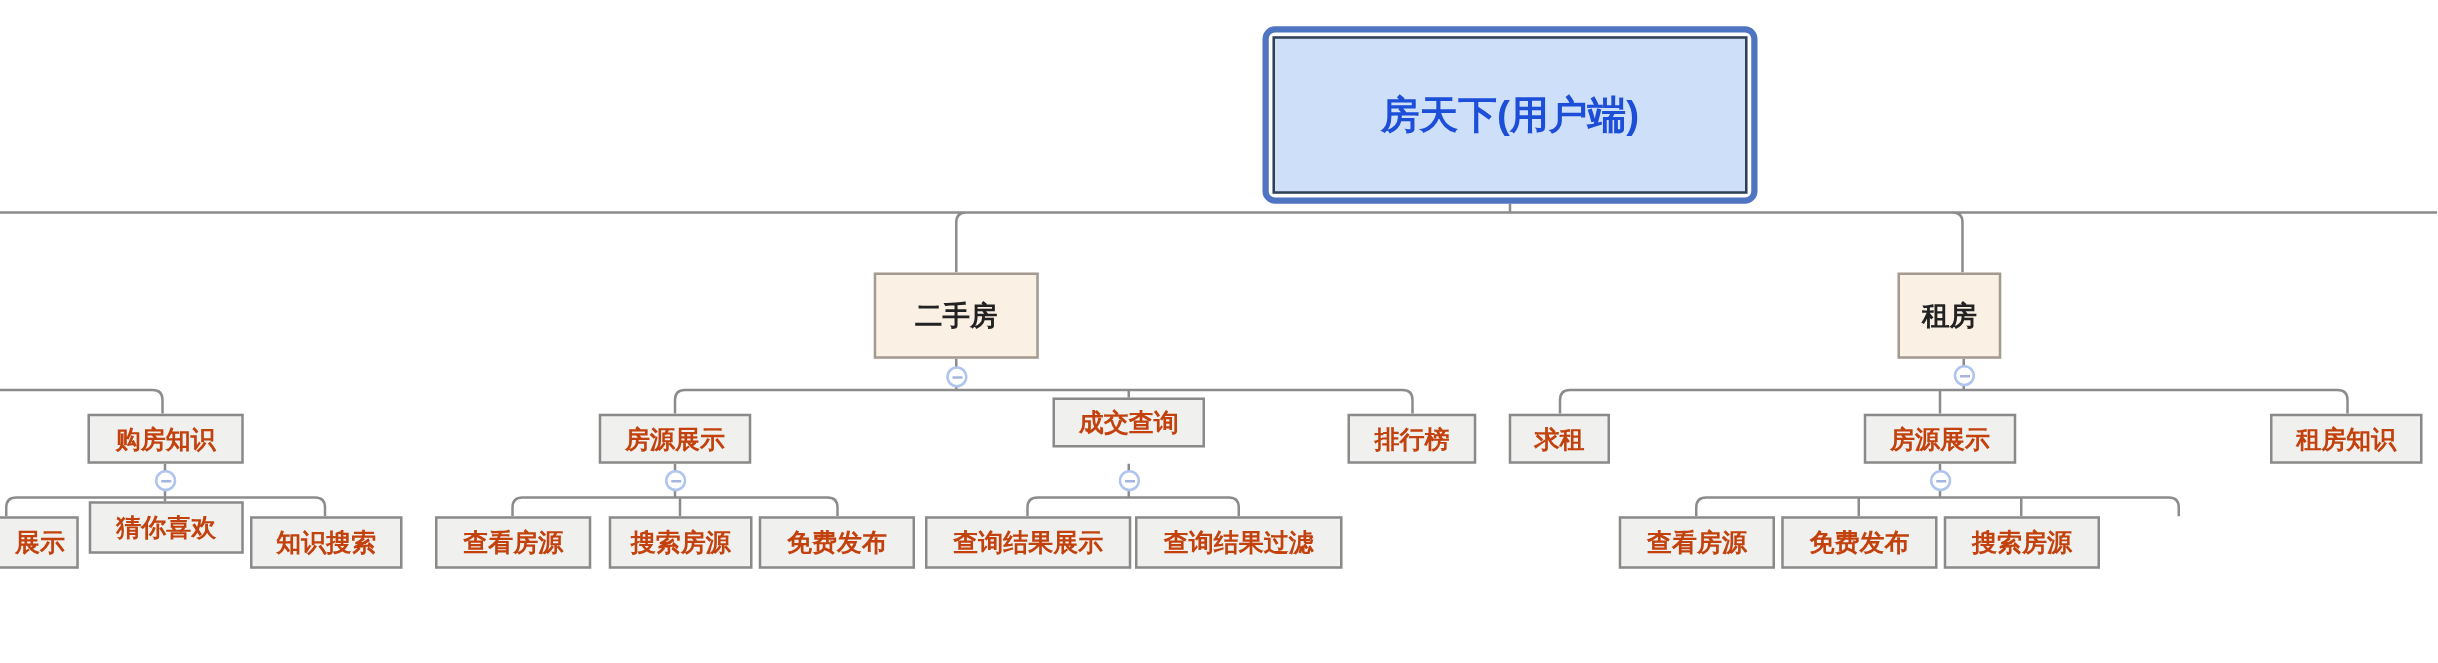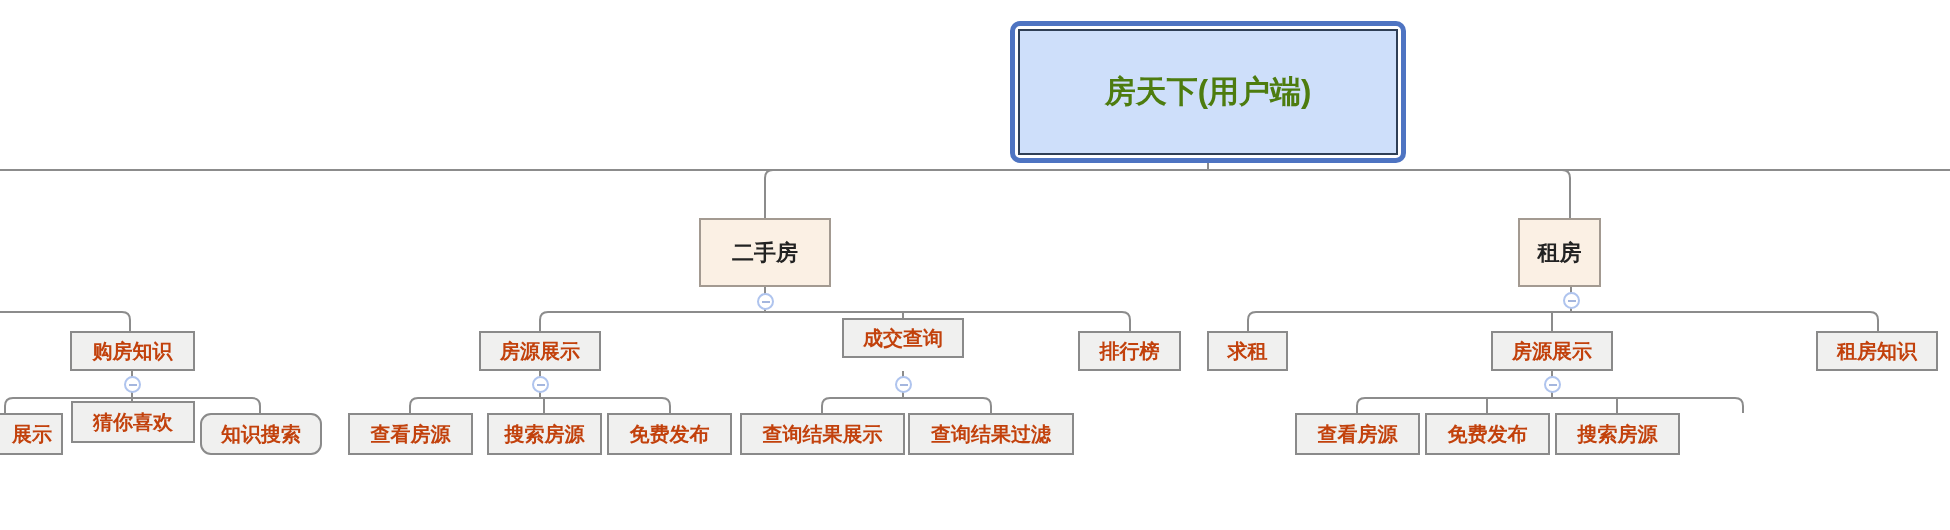--- a/index.html
+++ b/index.html
@@ -49,21 +49,21 @@
   }
   .root-inner {
     box-sizing: border-box;
     width: 100%;
     height: 100%;
     border: 2px solid #2f3f56;
     background: #cedffa;
     display: flex;
     align-items: center;
     justify-content: center;
-    color: #4d7c0f;
+    color: #1d4ed8;
     font-size: 31px;
     font-weight: bold;
     text-align: center;
   }
 
   .collapse {
     position: absolute;
     box-sizing: border-box;
     width: 17px;
     height: 17px;
@@ -127,21 +127,21 @@
   <div class="node lvl3" style="left:479px; top:331px; width:122px; height:40px;">房源展示</div>
   <div class="node lvl3" style="left:842px; top:318px; width:122px; height:40px;">成交查询</div>
   <div class="node lvl3" style="left:1078px; top:331px; width:103px; height:40px;">排行榜</div>
 
   <div class="node lvl3" style="left:1207px; top:331px; width:81px; height:40px;">求租</div>
   <div class="node lvl3" style="left:1491px; top:331px; width:122px; height:40px;">房源展示</div>
   <div class="node lvl3" style="left:1816px; top:331px; width:122px; height:40px;text-align:right;">租房知识</div>
 
   <div class="node lvl4 clip-right" style="left:-62px; top:413px; width:125px; height:42px;">展示</div>
   <div class="node lvl4" style="left:71px; top:401px; width:124px; height:42px;">猜你喜欢</div>
-  <div class="node lvl4" style="left:200px; top:413px; width:122px; height:42px;border-radius:11px;">知识搜索</div>
+  <div class="node lvl4" style="left:200px; top:413px; width:122px; height:42px;">知识搜索</div>
 
   <div class="node lvl4" style="left:348px; top:413px; width:125px; height:42px;">查看房源</div>
   <div class="node lvl4" style="left:487px; top:413px; width:115px; height:42px;">搜索房源</div>
   <div class="node lvl4" style="left:607px; top:413px; width:125px; height:42px;">免费发布</div>
 
   <div class="node lvl4" style="left:740px; top:413px; width:165px; height:42px;">查询结果展示</div>
   <div class="node lvl4" style="left:908px; top:413px; width:166px; height:42px;">查询结果过滤</div>
 
   <div class="node lvl4" style="left:1295px; top:413px; width:125px; height:42px;">查看房源</div>
   <div class="node lvl4" style="left:1425px; top:413px; width:125px; height:42px;">免费发布</div>

